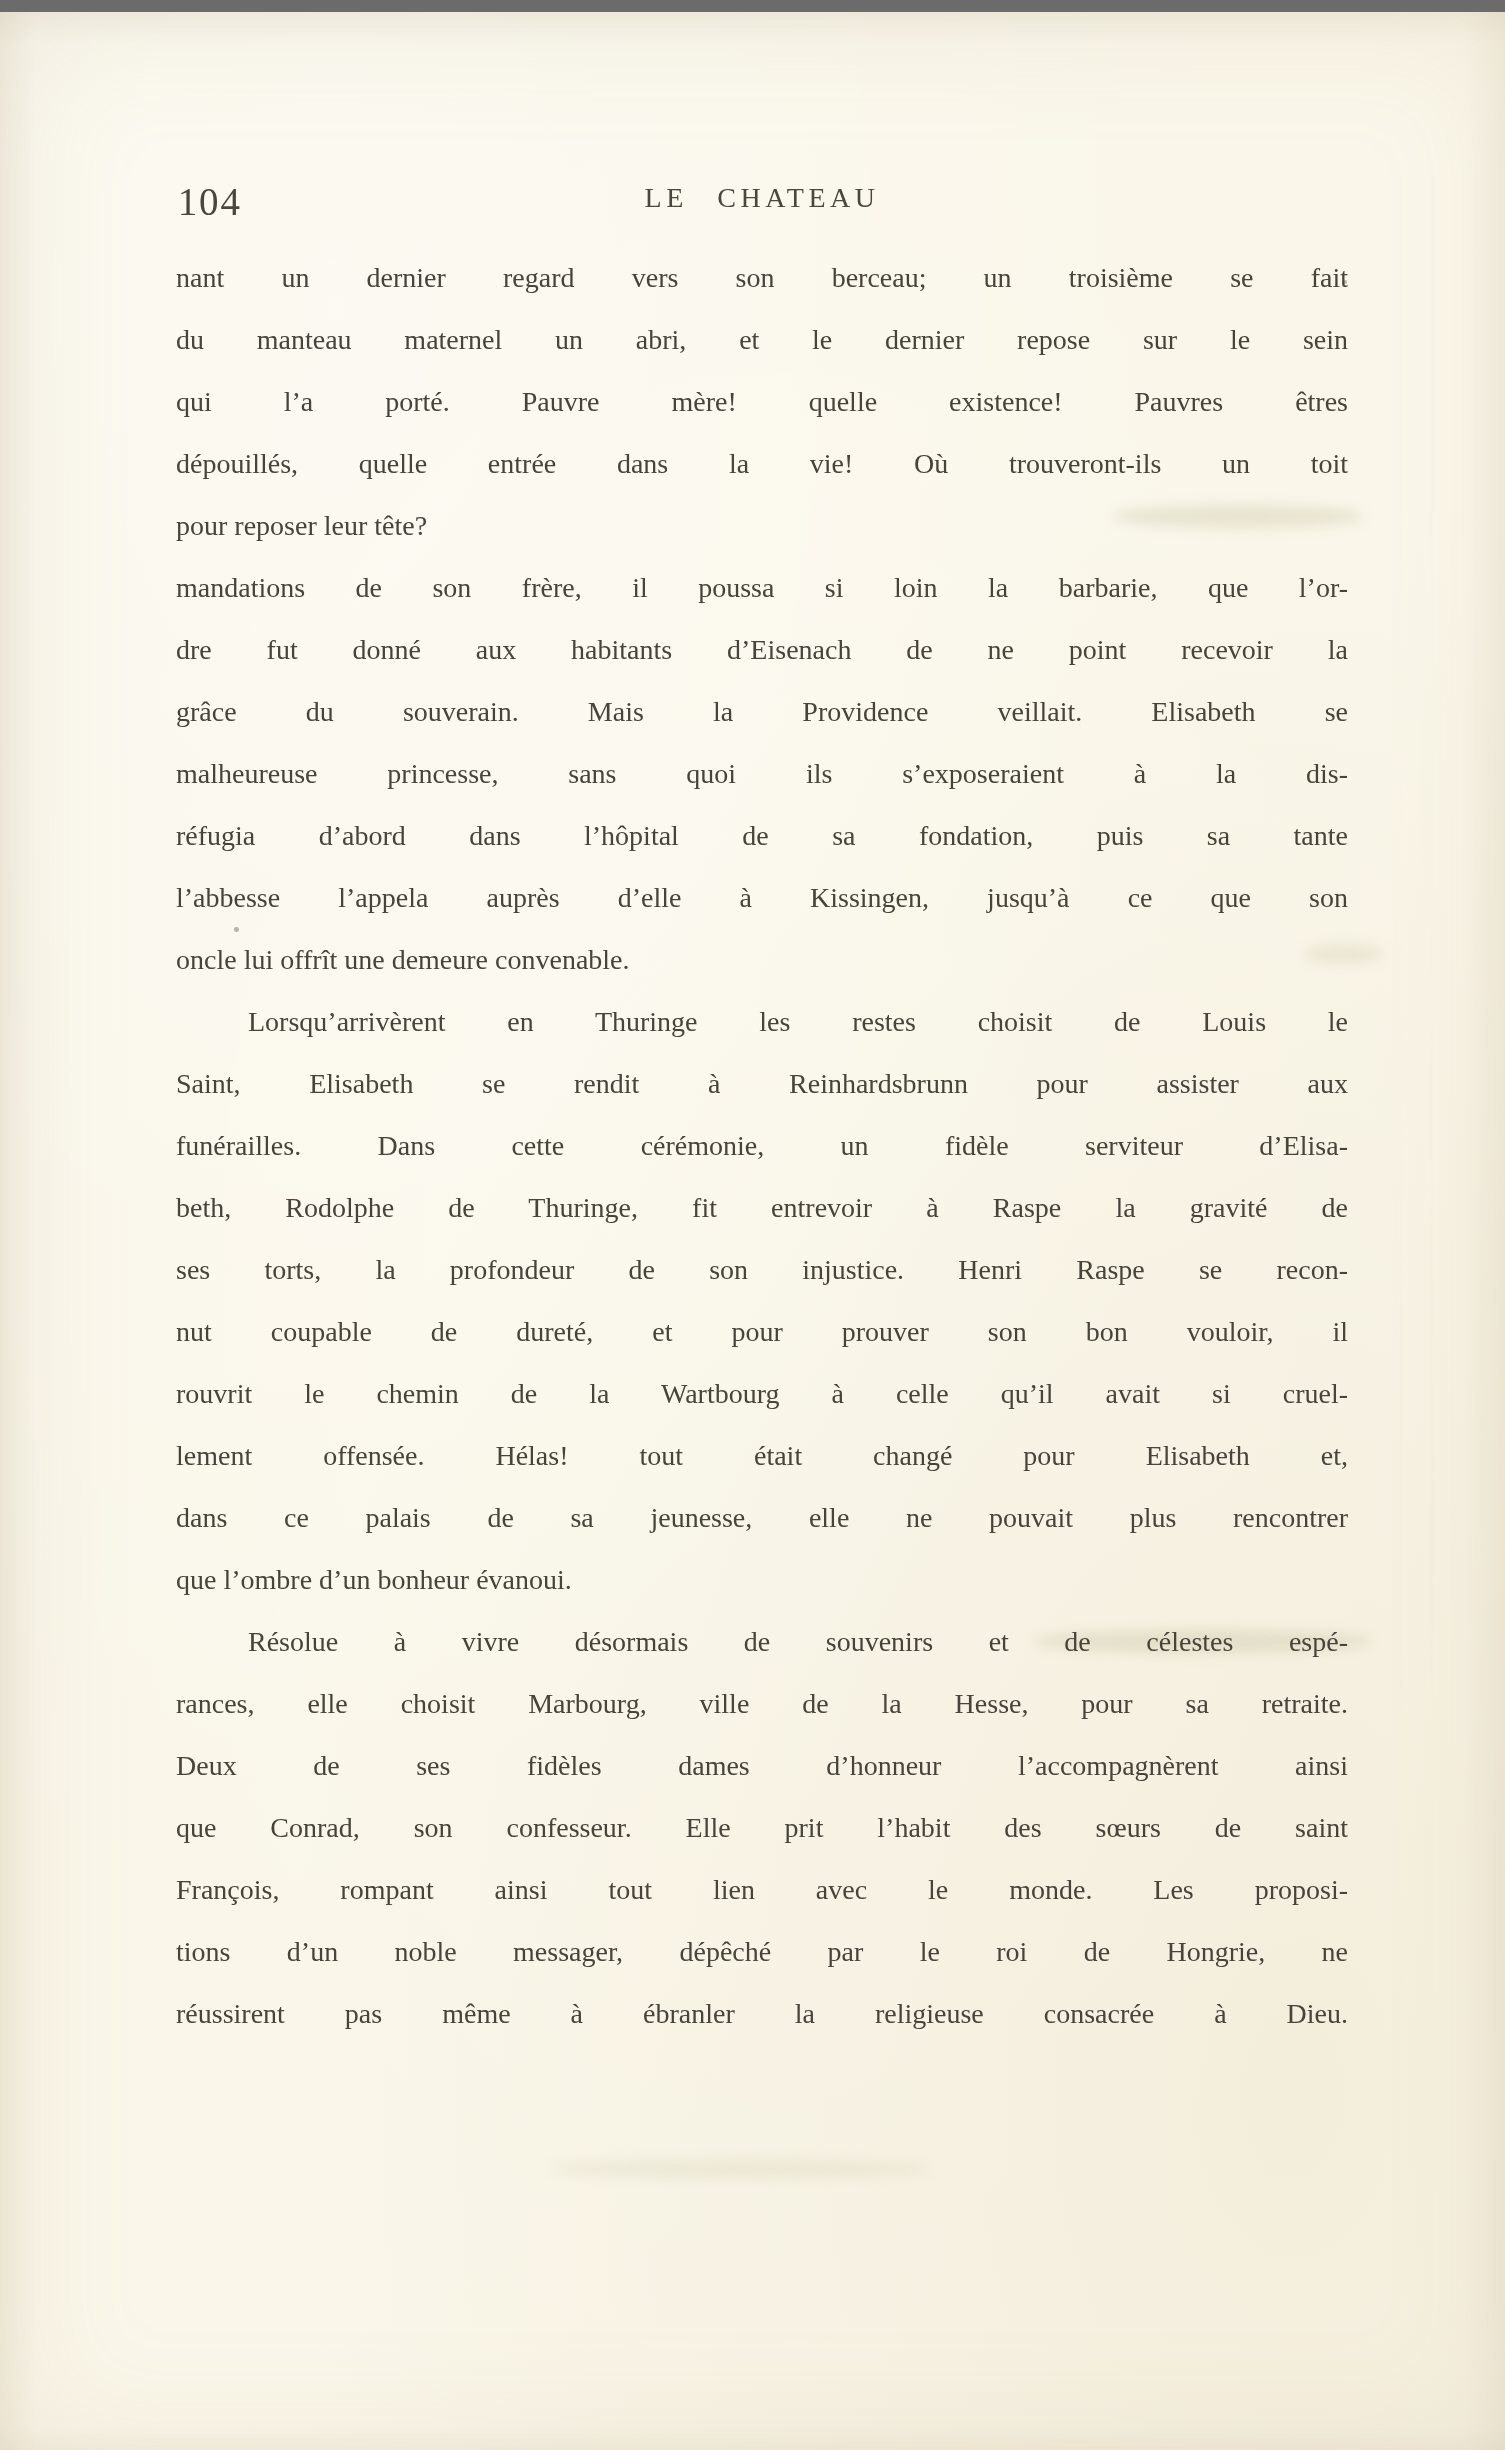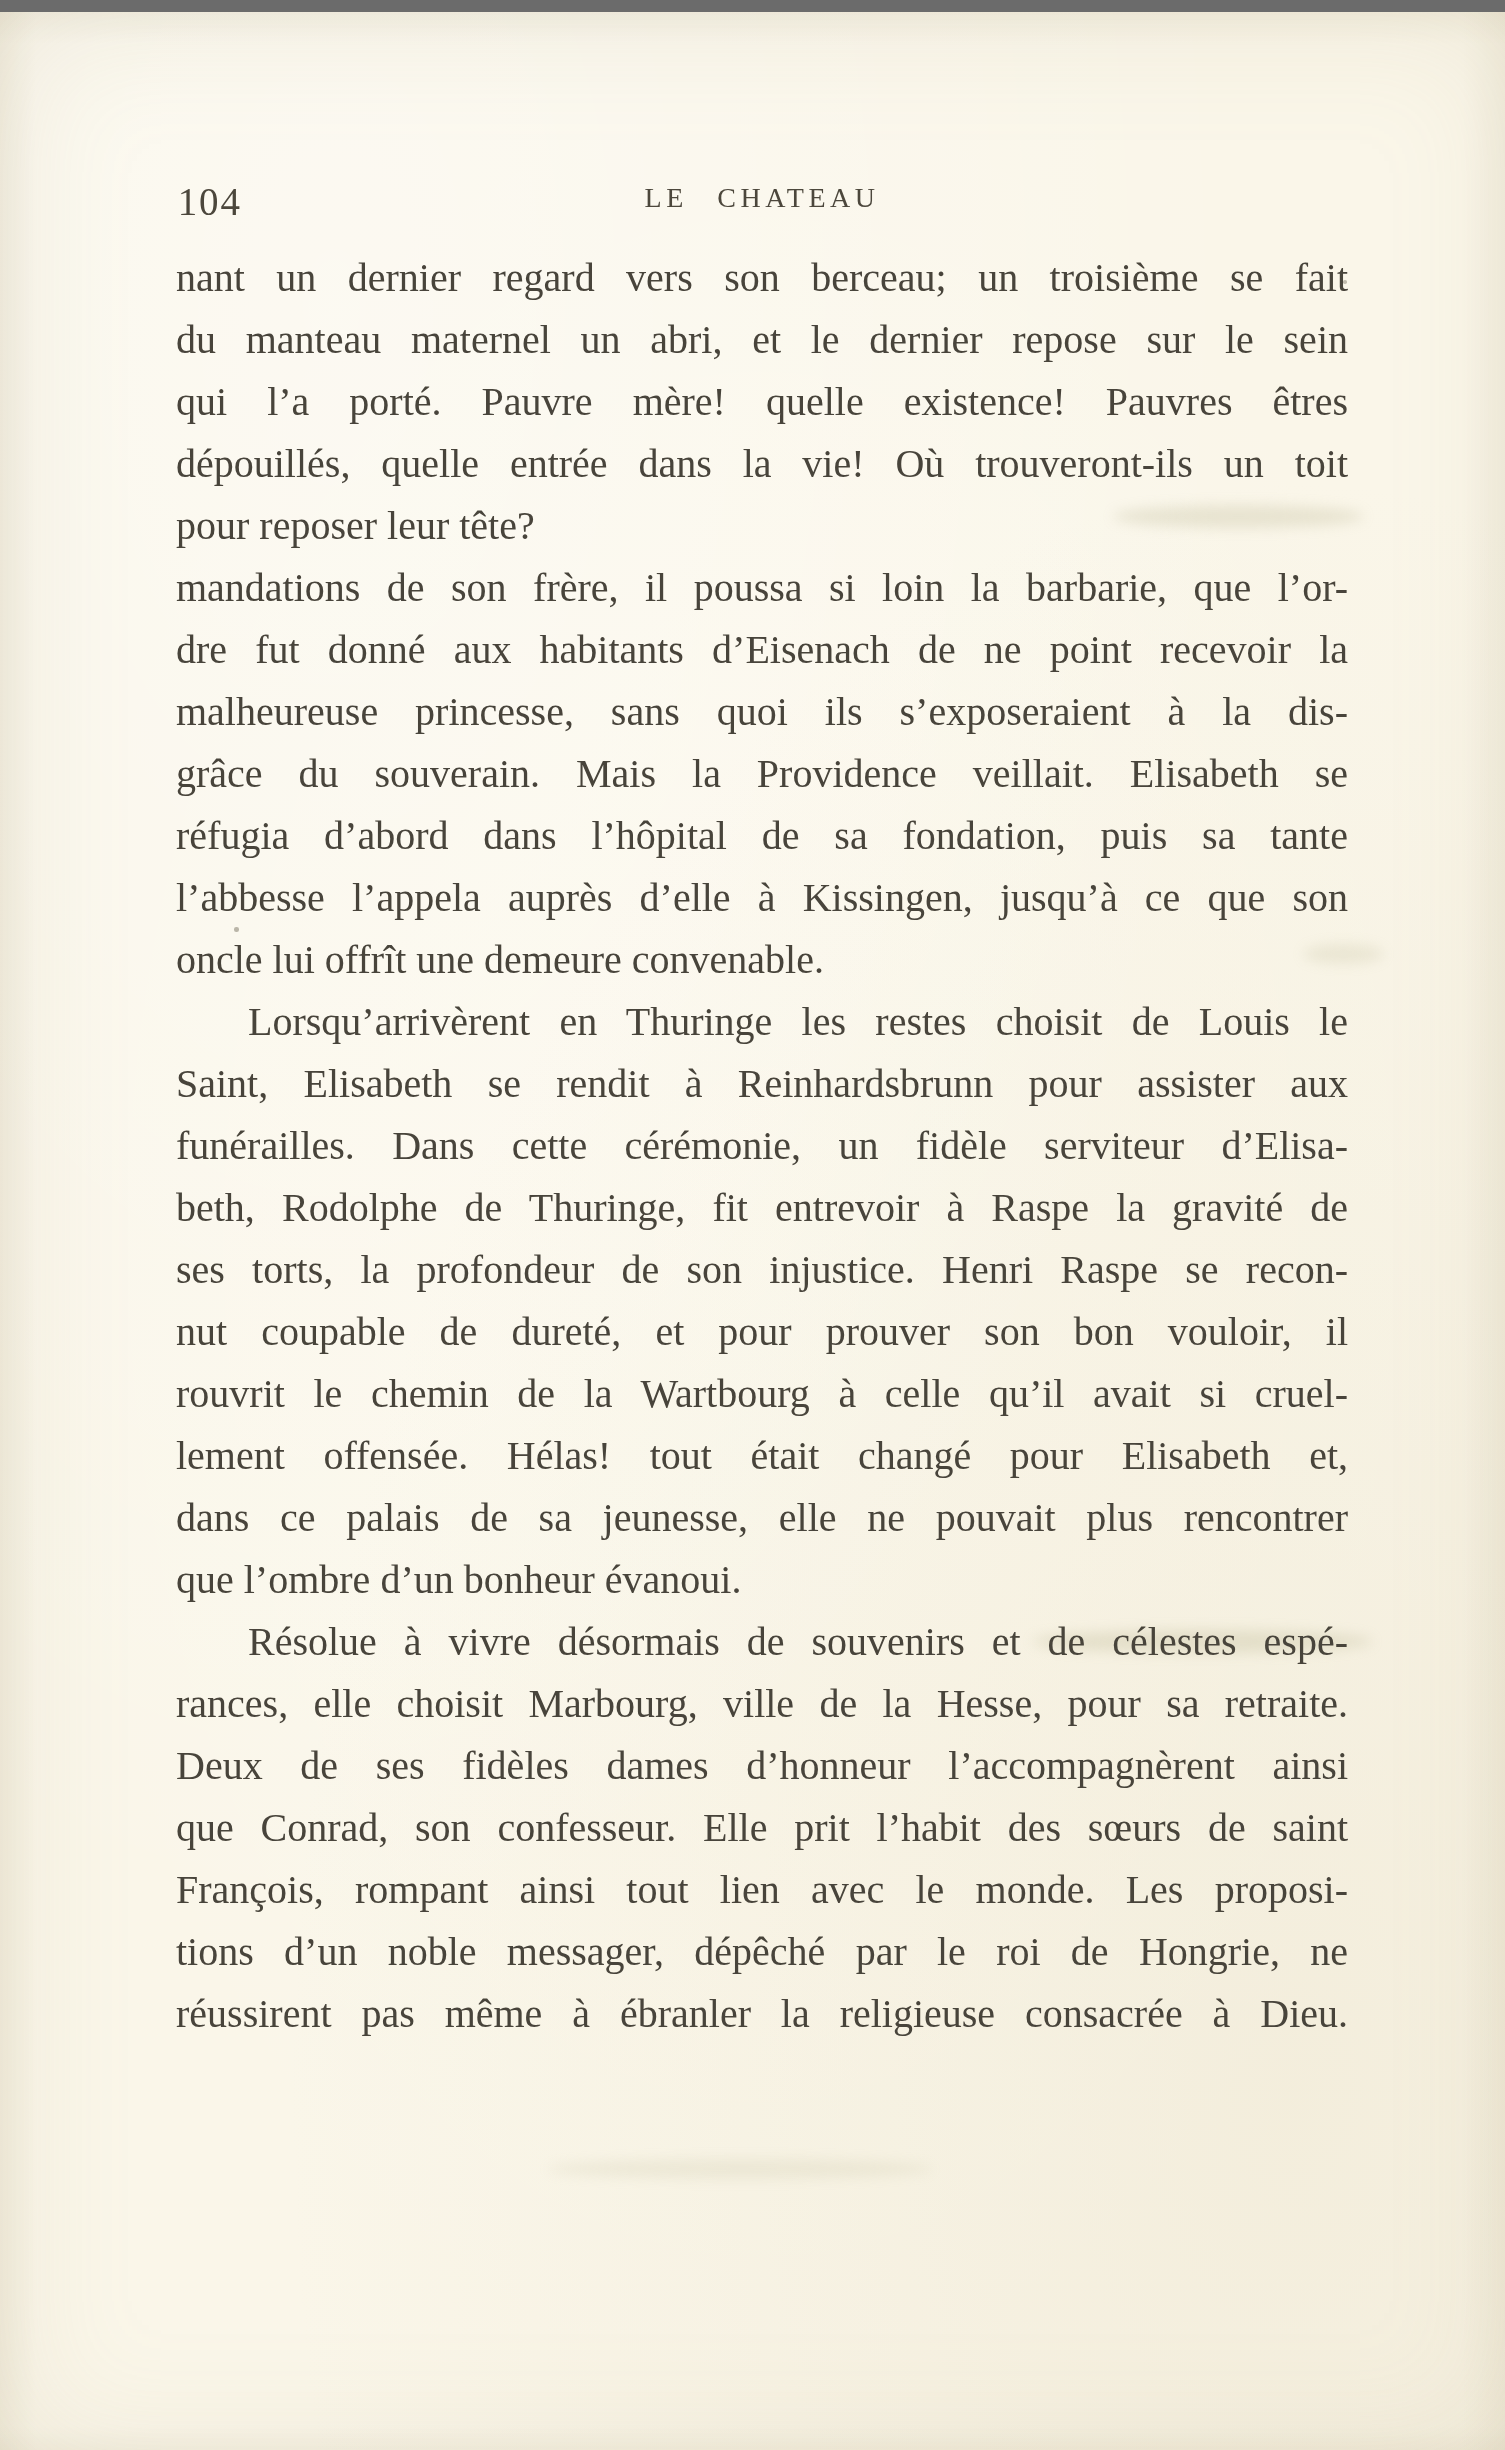--- a/index.html
+++ b/index.html
@@ -30,21 +30,21 @@
   .page-number{
     position:absolute;left:1.8px;top:1.8px;
     font-size:39px;letter-spacing:1.8px;color:#4c473c;
   }
   .running-header{
     position:absolute;left:0;right:0;top:4.5px;text-align:center;
     font-size:28px;letter-spacing:4.5px;word-spacing:18px;color:#4c473c;
   }
   .body-text{
     position:absolute;left:176px;top:235px;width:1172px;
-    font-size:40px;line-height:62px;
+    font-size:28px;line-height:62px;
   }
   .line{
     text-align:justify;
     text-align-last:justify;
     text-justify:inter-word;
   }
   .line.indent{ text-indent:72px; }
   .line.last{ text-align:center; text-align-last:left; }
   .smudge{
     position:absolute;background:#b5b08a;border-radius:50%;
@@ -79,22 +79,22 @@
 
   <div class="body-text">
     <div class="line">nant un dernier regard vers son berceau; un troisième se fait</div>
     <div class="line">du manteau maternel un abri, et le dernier repose sur le sein</div>
     <div class="line">qui l’a porté. Pauvre mère! quelle existence! Pauvres êtres</div>
     <div class="line">dépouillés, quelle entrée dans la vie! Où trouveront-ils un toit</div>
     <div class="line last">pour reposer leur tête?</div>
 
     <div class="line">mandations de son frère, il poussa si loin la barbarie, que l’or-</div>
     <div class="line">dre fut donné aux habitants d’Eisenach de ne point recevoir la</div>
+    <div class="line">grâce du souverain. Mais la Providence veillait. Elisabeth se</div>
     <div class="line">malheureuse princesse, sans quoi ils s’exposeraient à la dis-</div>
-    <div class="line">grâce du souverain. Mais la Providence veillait. Elisabeth se</div>
     <div class="line">réfugia d’abord dans l’hôpital de sa fondation, puis sa tante</div>
     <div class="line">l’abbesse l’appela auprès d’elle à Kissingen, jusqu’à ce que son</div>
     <div class="line last">oncle lui offrît une demeure convenable.</div>
 
     <div class="line indent">Lorsqu’arrivèrent en Thuringe les restes  choisit de Louis le</div>
     <div class="line">Saint, Elisabeth se rendit à Reinhardsbrunn pour assister aux</div>
     <div class="line">funérailles. Dans cette cérémonie, un fidèle serviteur d’Elisa-</div>
     <div class="line">beth, Rodolphe de Thuringe, fit entrevoir à Raspe la gravité de</div>
     <div class="line">ses torts, la profondeur de son injustice. Henri Raspe se recon-</div>
     <div class="line">nut coupable de dureté, et pour prouver son bon vouloir, il</div>

